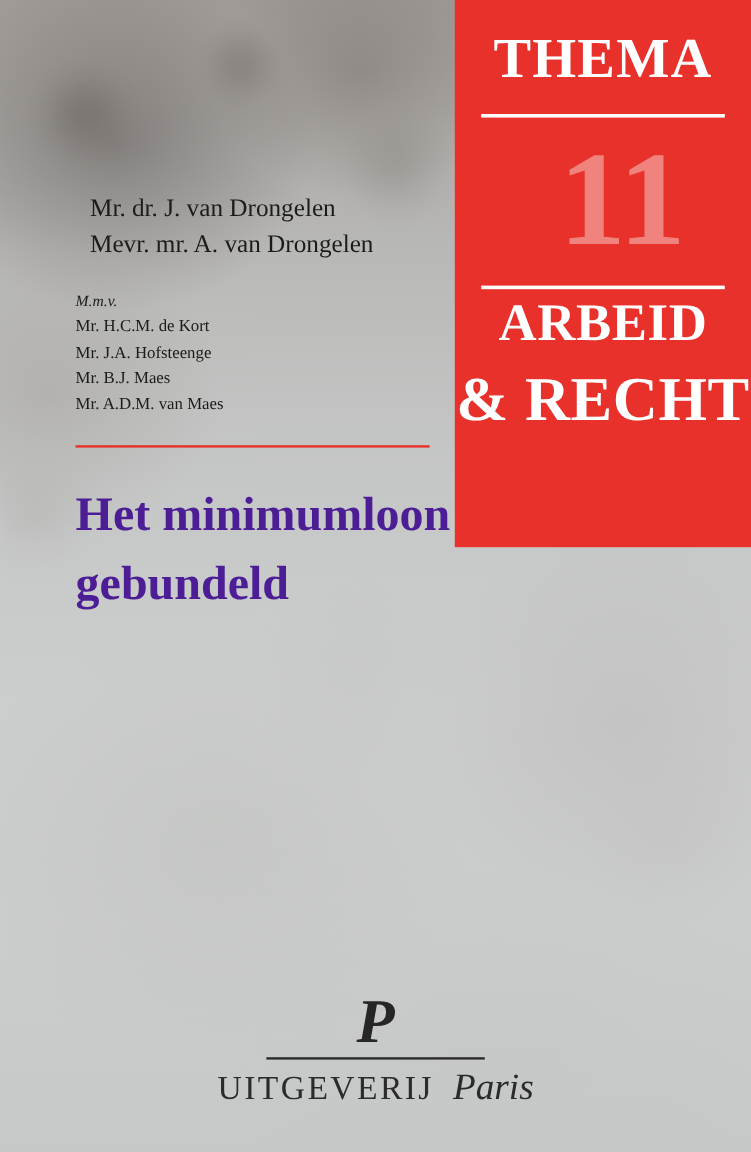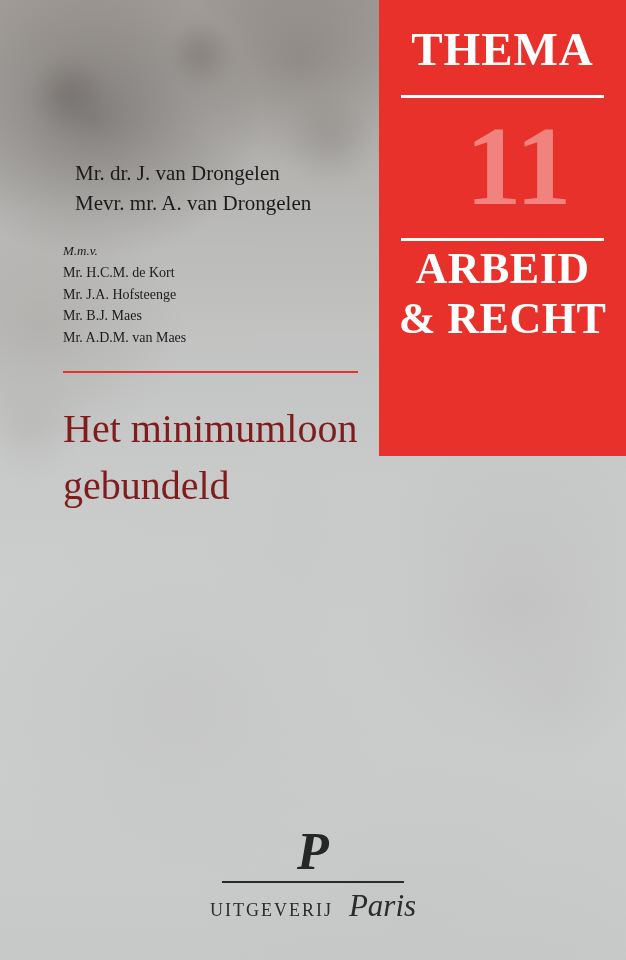--- a/index.html
+++ b/index.html
@@ -97,24 +97,24 @@
     top: 246px;
     left: 0;
     right: 0;
     font-size: 44px;
     font-weight: bold;
     line-height: 1.05;
     letter-spacing: 0.5px;
   }
   .badge-line2 {
     position: absolute;
-    top: 296px;
-    left: 0;
-    right: 0;
-    font-size: 44px;
+    top: 307px;
+    left: 0;
+    right: 0;
+    font-size: 52px;
     font-weight: bold;
     line-height: 1.05;
     letter-spacing: 0.5px;
   }
 
   
   .authors {
     position: absolute;
     left: 63px;
     top: 158px;
@@ -155,23 +155,23 @@
     height: 2px;
     background: #e8312a;
   }
 
   
   .title {
     position: absolute;
     left: 63px;
     top: 400px;
     width: 420px;
-    color: #7f1d1d;
+    color: #4c1d95;
     font-size: 40px;
-    font-weight: normal;
+    font-weight: bold;
     line-height: 57px;
   }
 
   
   .publisher {
     position: absolute;
     left: 0;
     right: 0;
     bottom: 36px;
     text-align: center;
@@ -191,21 +191,21 @@
     background: #2b2b2b;
     margin: 6px auto 5px auto;
   }
   .pub-line {
     display: flex;
     justify-content: center;
     align-items: baseline;
     gap: 16px;
   }
   .pub-uitgeverij {
-    font-size: 18px;
+    font-size: 28px;
     letter-spacing: 2px;
   }
   .pub-name {
     font-size: 31px;
     font-style: italic;
   }
 </style>
 </head>
 <body>
 

